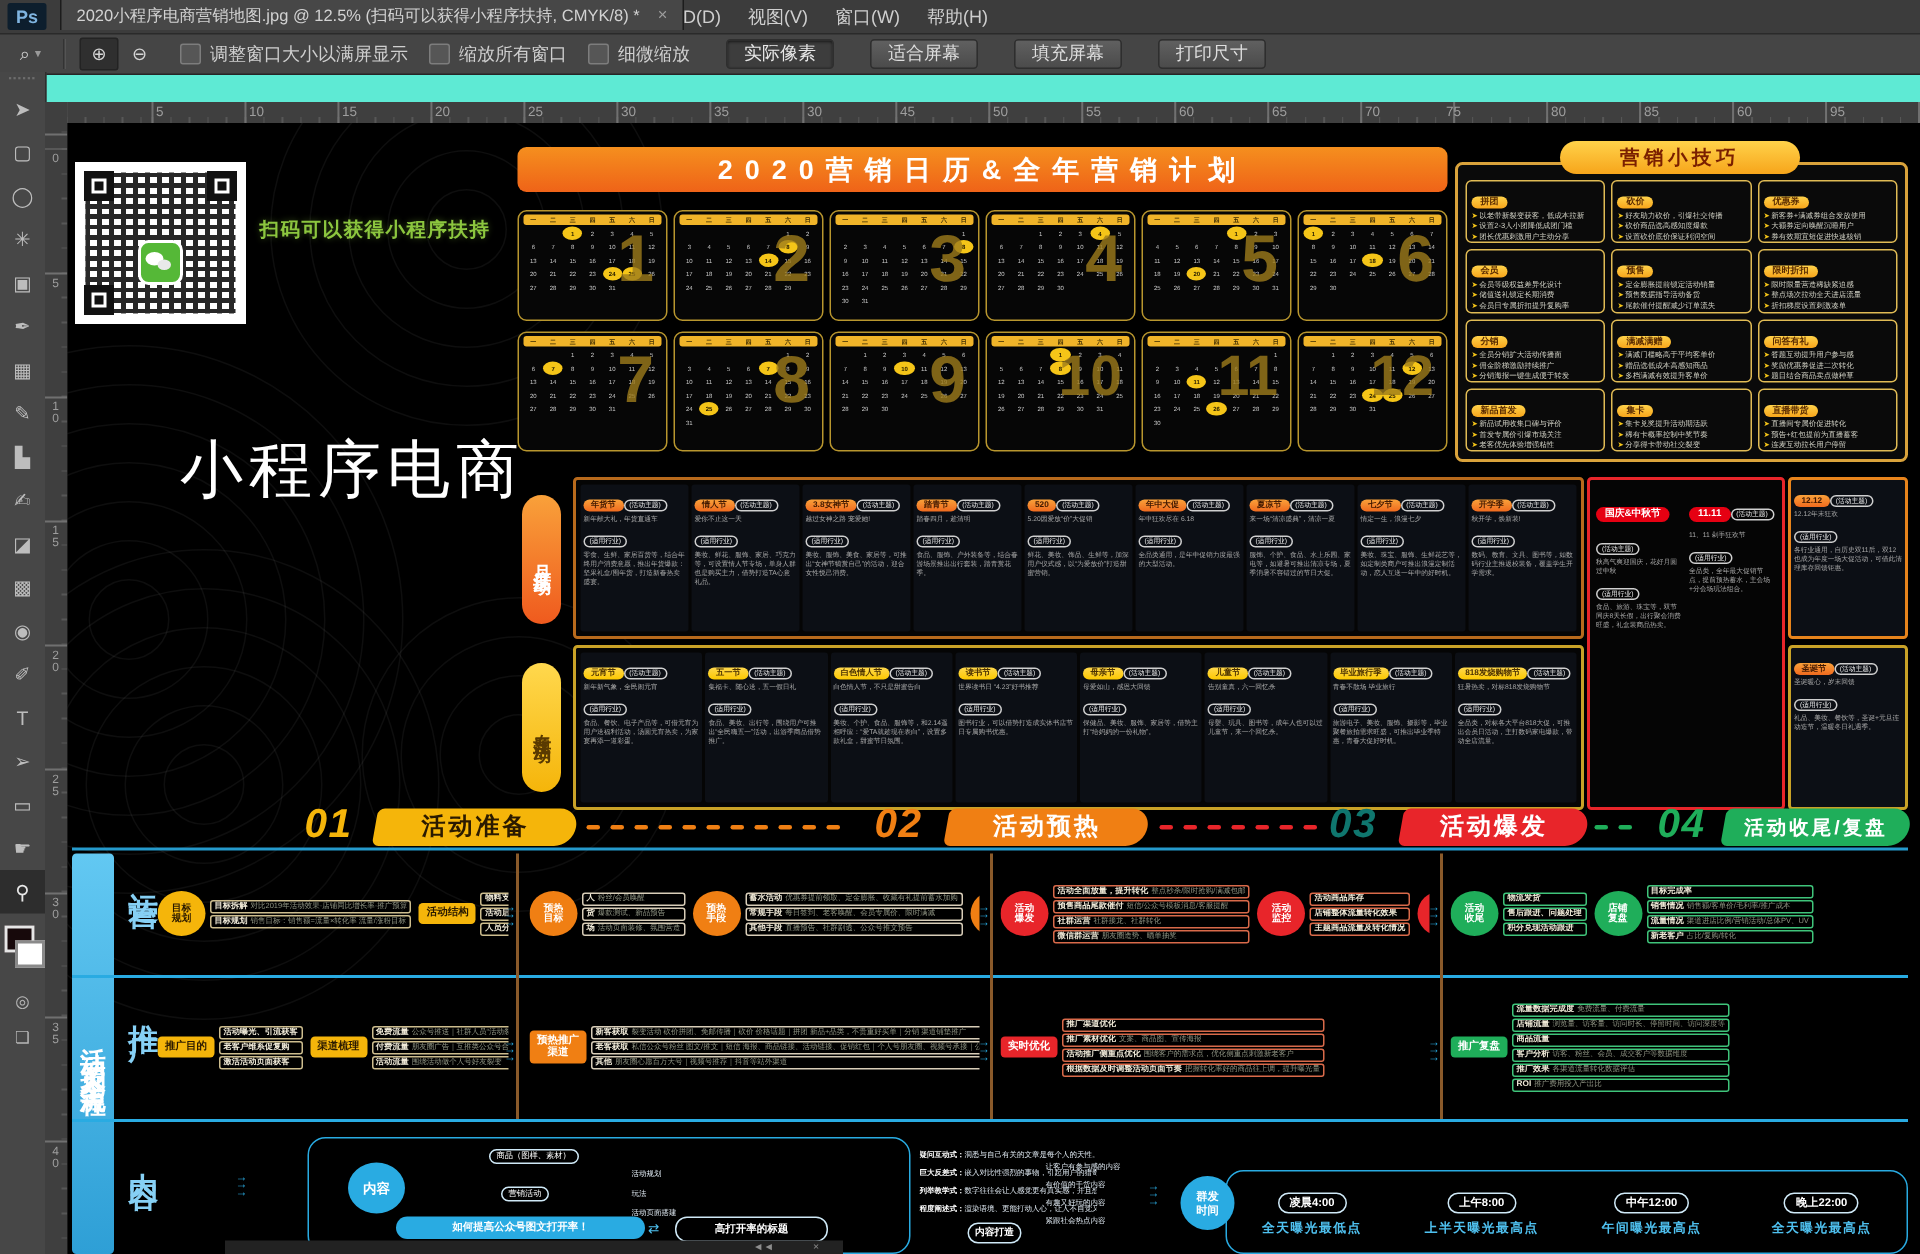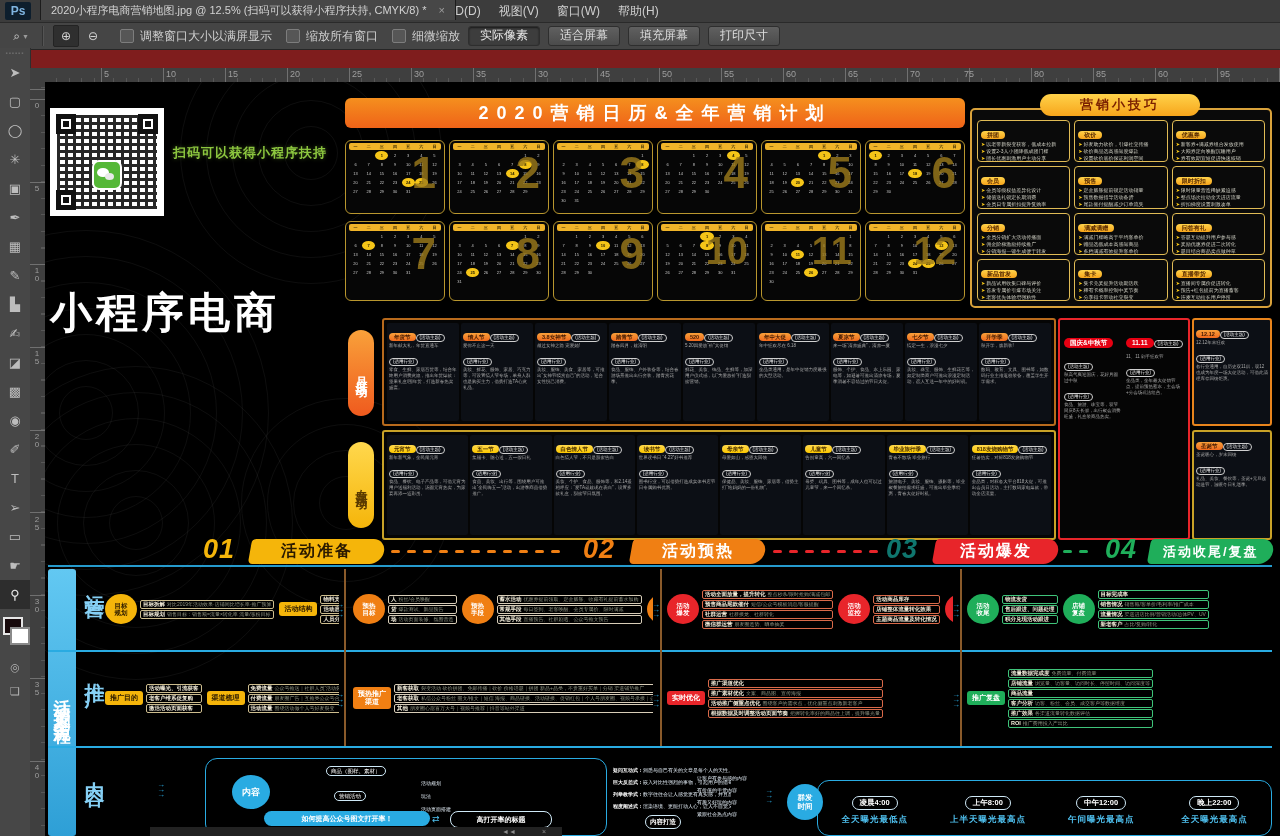--- a/index.html
+++ b/index.html
@@ -10,23 +10,23 @@
   #pslogo{width:26px;height:18px;margin:0 10px 0 5px;background:#0d1e2d;color:#7fb4e0;font-weight:bold;font-size:12px;display:grid;place-items:center;border-radius:2px}
   .menu-item{padding:0 9px;height:22px;line-height:22px;cursor:default}
   #optionsbar{left:0;top:22px;width:1280px;height:26px;background:#454545;border-bottom:1px solid #262626;display:flex;align-items:center;font-size:12px;color:#c9c9c9}
   .ztool{width:26px;height:20px;margin-left:8px;display:flex;align-items:center;justify-content:center;color:#cfcfcf}
   .ztool .drop{font-size:7px;margin-left:2px;color:#9a9a9a}
   .opt-sep{width:1px;height:20px;background:#333;border-right:1px solid #545454;margin:0 8px}
   .zbtn{width:24px;height:20px;display:grid;place-items:center;color:#d4d4d4;font-size:12px;border-radius:2px;margin:0 1px}
   .zbtn.pressed{background:#2f2f2f;border:1px solid #232323}
   .chk{width:12px;height:12px;border:1px solid #7d7d7d;background:#565656;border-radius:2px;margin:0 6px 0 14px;flex:none}
   .chklabel{color:#cfcfcf}
-  .pbtn{height:18px;padding:0 11px;margin-left:8px;background:linear-gradient(#606060,#4b4b4b);border:1px solid #2e2e2e;border-radius:3px;line-height:17px;color:#dedede}
+  .pbtn{height:18px;padding:0 11px;margin-left:24px;background:linear-gradient(#606060,#4b4b4b);border:1px solid #2e2e2e;border-radius:3px;line-height:17px;color:#dedede}
   .pbtn.active{background:#3d3d3d;box-shadow:inset 0 1px 2px rgba(0,0,0,.6);color:#e8e8e8}
-  #tabbar{left:0;top:48px;width:1280px;height:20px;background:#7f1d1d}
+  #tabbar{left:0;top:48px;width:1280px;height:20px;background:#5eead4}
   #tab{position:absolute;left:40px;top:0;height:20px;background:#474747;border-right:1px solid #1c1c1c;border-left:1px solid #1c1c1c;display:flex;align-items:center;padding:0 10px;font-size:11px;color:#d2d2d2}
   #tab .close{margin-left:12px;color:#9e9e9e;font-size:11px}
   
   #rcorner{left:30px;top:68px;width:15px;height:14px;background:#3f3f3f;border-right:1px solid #2b2b2b;border-bottom:1px solid #2b2b2b}
   #hruler{left:45px;top:68px;width:1235px;height:14px;background:#3f3f3f;border-bottom:1px solid #2b2b2b;overflow:hidden;
     background-image:repeating-linear-gradient(90deg,#707070 0 1px,transparent 1px 62px),repeating-linear-gradient(90deg,#575757 0 1px,transparent 1px 12.4px);
     background-position:56px 0,56px 0;background-size:100% 14px,100% 4px;background-repeat:repeat-x;}
   #hruler{background-position:56px 0,56px 10px}
   .hrl{position:absolute;top:1px;font-size:9px;color:#9e9e9e}
   #vruler{left:30px;top:82px;width:15px;height:754px;background:#3f3f3f;border-right:1px solid #2b2b2b;overflow:hidden;
@@ -51,21 +51,21 @@
     background-image:repeating-linear-gradient(0deg,#111 0 3px,transparent 3px 7px),repeating-linear-gradient(90deg,#111 0 3px,transparent 3px 8px);opacity:.9}
   .finder{position:absolute;width:20px;height:20px;border:5px solid #111;background:#fff;box-sizing:border-box}
   .finder i{position:absolute;left:2px;top:2px;width:6px;height:6px;background:#111;display:block}
   #wxbadge{position:absolute;left:42px;top:52px;width:26px;height:26px;background:#55b837;border-radius:7px;border:2px solid #fff;display:grid;place-items:center}
   #wxbadge .b1{width:12px;height:9px;background:#fff;border-radius:50%;position:absolute;left:3px;top:6px}
   #wxbadge .b2{width:9px;height:7px;background:#e9e9e9;border-radius:50%;position:absolute;left:11px;top:11px}
   #qrcap{left:128px;top:62px;font-size:13px;font-weight:bold;color:#8cc63f;letter-spacing:1px;text-shadow:0 0 4px rgba(140,198,63,.4)}
   #bigyear{left:10px;top:118px;width:290px;font-size:80px;font-weight:900;letter-spacing:1px;text-align:center;
     background:repeating-linear-gradient(180deg,#c95b2e 0 4px,#e8e2d4 4px 6px,#46769c 6px 10px,#d9a23b 10px 13px,#6e4030 13px 16px);
     -webkit-background-clip:text;background-clip:text;color:transparent;line-height:1}
-  .introtitle{width:300px;text-align:left;font-weight:700;color:#fff;font-size:42px;letter-spacing:4px;line-height:1}
+  .introtitle{width:300px;text-align:right;font-weight:400;color:#fff;font-size:42px;letter-spacing:4px;line-height:1}
   
   #calbanner{left:300px;top:16px;width:620px;height:30px;background:linear-gradient(#f58f1e,#ef6318);border-radius:6px;display:grid;place-items:center;color:#fff;font-size:18px;font-weight:900;letter-spacing:8px}
   .calrow{left:300px;width:620px;display:grid;grid-template-columns:repeat(6,1fr);gap:4px}
   .calcard{position:relative;background:#060606;border:1px solid #b8962e;border-radius:6px;overflow:hidden;padding:2px 3px;box-sizing:border-box}
   .calhead{height:7px;background:#f0b429;border-radius:2px;display:grid;grid-template-columns:repeat(7,1fr);align-items:center;justify-items:center;font-size:4px;color:#3a2a00;font-weight:bold;line-height:7px}
   .calgrid{display:grid;grid-template-columns:repeat(7,1fr);margin-top:1px}
   .calgrid span{font-size:4px;color:#c9c9c9;text-align:center;height:9px;line-height:9px}
   .calgrid span.hl{background:#f5c518;color:#231a00;border-radius:50%;font-weight:bold}
   .bignum{position:absolute;right:8px;top:10px;font-size:44px;font-weight:900;color:rgba(158,124,28,.8);line-height:1;pointer-events:none}
   

